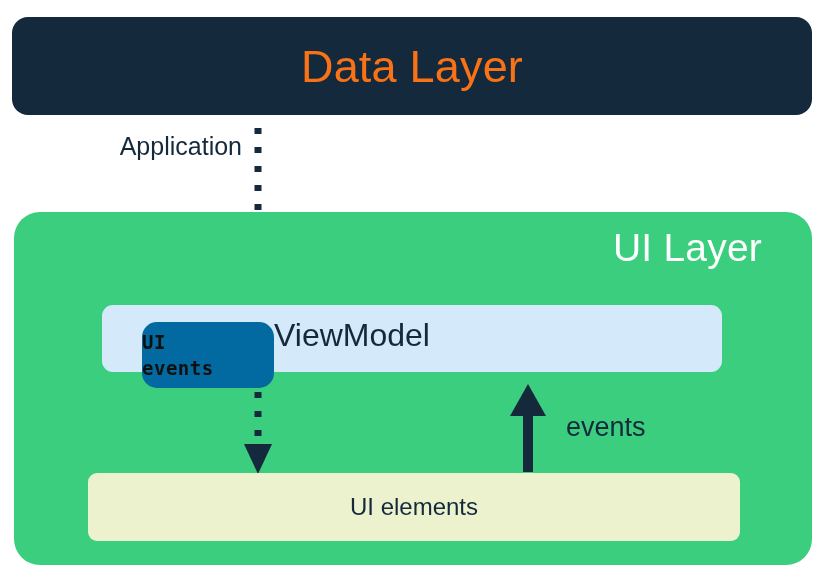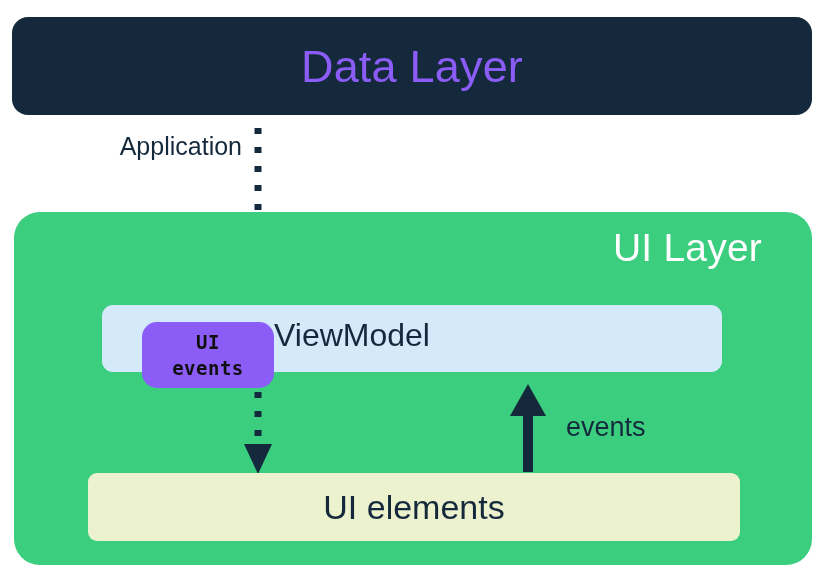--- a/index.html
+++ b/index.html
@@ -26,21 +26,21 @@
     width: 800px;
     height: 98px;
     background: #15293C;
     border-radius: 16px;
     display: flex;
     align-items: center;
     justify-content: center;
     box-sizing: border-box;
   }
   .data-layer-title {
-    color: #8b5cf6;
+    color: #f97316;
     font-size: 45px;
     font-weight: 400;
     letter-spacing: 0.2px;
     line-height: 1;
   }
 
   
   .app-data-label {
     position: absolute;
     left: 20px;
@@ -104,25 +104,25 @@
     line-height: 1.1;
   }
 
   
   .ui-state-badge {
     position: absolute;
     left: 142px;
     top: 322px;
     width: 132px;
     height: 66px;
-    background: #8b5cf6;
+    background: #0369a1;
     border-radius: 15px;
     display: flex;
     flex-direction: column;
-    align-items: center;
+    align-items: flex-start;
     justify-content: center;
     box-sizing: border-box;
   }
   .ui-state-badge span {
     display: block;
     color: #101010;
     font-family: "DejaVu Sans Mono", "Liberation Mono", monospace;
     font-size: 19px;
     font-weight: 700;
     line-height: 1.38;
@@ -150,21 +150,21 @@
     height: 68px;
     background: #ECF2CD;
     border-radius: 9px;
     display: flex;
     align-items: center;
     justify-content: center;
     box-sizing: border-box;
   }
   .ui-elements-title {
     color: #15293C;
-    font-size: 34px;
+    font-size: 24px;
     font-weight: 400;
     line-height: 1;
   }
 </style>
 </head>
 <body>
 
 <div id="canvas">
 
   <div class="data-layer">

